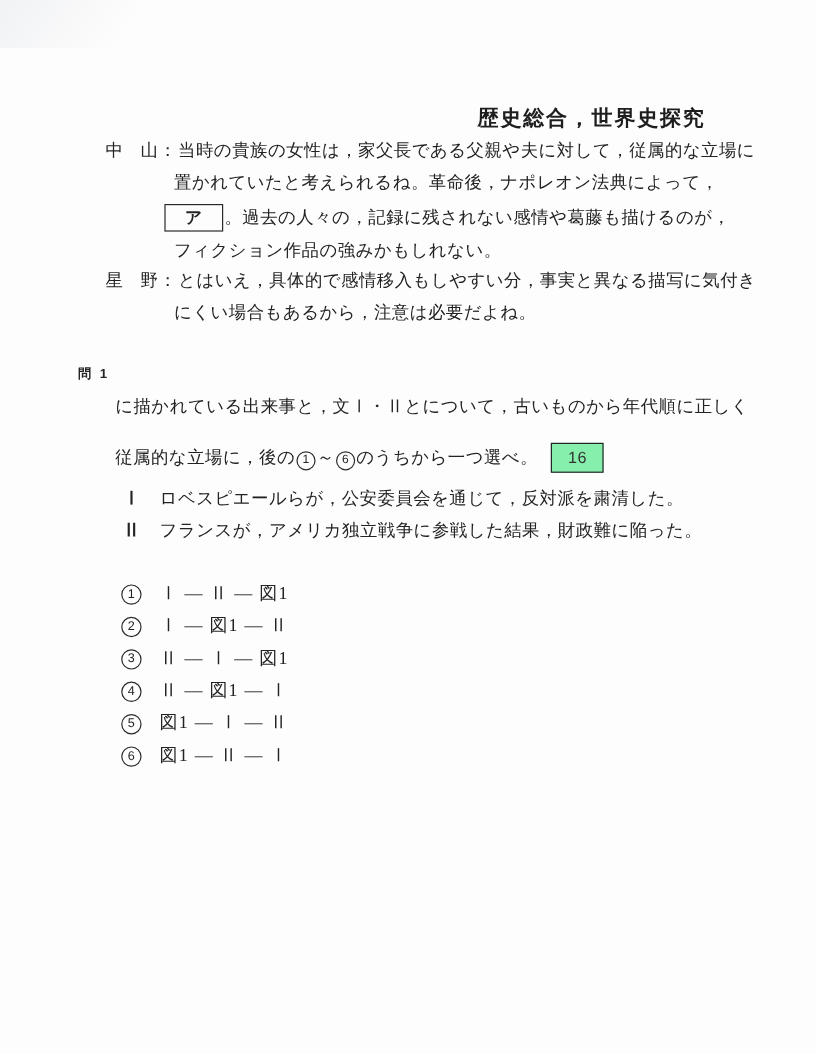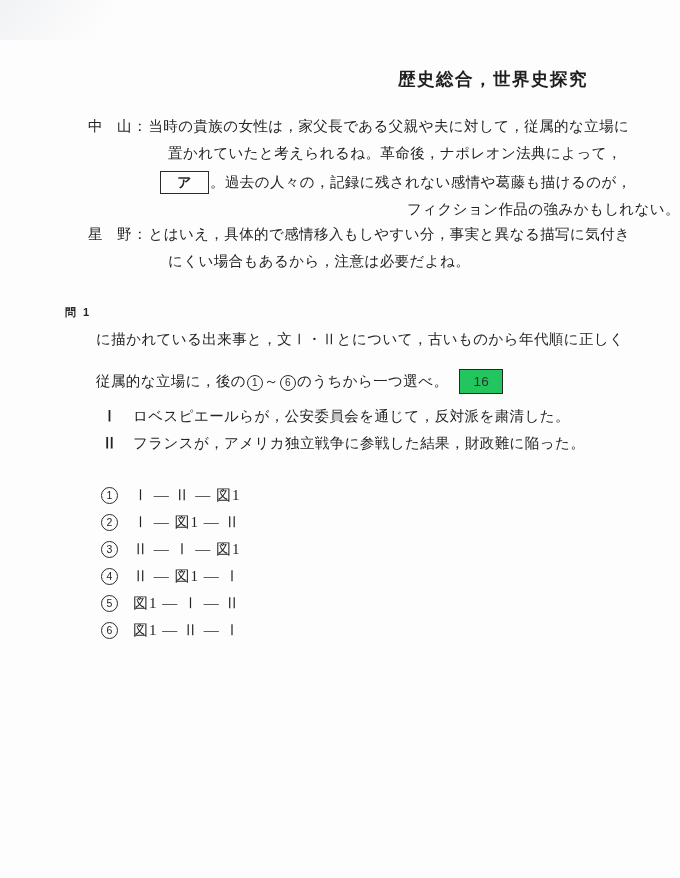--- a/index.html
+++ b/index.html
@@ -16,41 +16,41 @@
     background: #fdfdfd;
   }
   .scan-corner {
     position: absolute; top: 0; left: 0;
     width: 150px; height: 40px;
     background: linear-gradient(125deg, #f1f2f4 0%, rgba(253,253,253,0) 70%);
     border-radius: 0 0 60px 0;
   }
   .header {
     position: absolute;
-    top: 67px; right: 92px;
+    top: 86px; right: 92px;
     font-family: "Liberation Sans", sans-serif;
     font-weight: bold;
     font-size: 17.5px;
     letter-spacing: 1.5px;
     color: #1e1e1e;
   }
   .block { position: absolute; left: 0; width: 680px; }
   .row {
     display: flex;
     align-items: baseline;
     height: 27px;
     line-height: 27px;
     font-size: 14.5px;
     letter-spacing: 0.4px;
     white-space: nowrap;
   }
   
   .dialogue { top: 113px; }
   .d-first { padding-left: 88px; }
-  .d-cont  { padding-left: 145px; margin-left: 23px; }
+  .d-cont  { padding-left: 145px; }
   .speaker { letter-spacing: 0; }
   .colon { margin: 0 1px; }
   .a-box {
     display: inline-block;
     width: 47px; height: 21px;
     line-height: 21px;
     border: 1.6px solid #2a2a2a;
     text-align: center;
     font-family: "Liberation Sans", sans-serif;
     font-weight: bold;
@@ -88,21 +88,21 @@
     display: inline-block;
     width: 42px; height: 23px;
     line-height: 23px;
     border: 1.9px solid #262626;
     text-align: center;
     font-family: "Liberation Sans", sans-serif;
     font-size: 13.5px;
     color: #333;
     vertical-align: -6px;
     margin-left: 11px;
-    background: #22c55e;
+    background: #86efac;
     margin-top: 16px;
   }
   
   .statements { top: 403px; }
   .s-row { padding-left: 102px; }
   .numeral {
     display: inline-block;
     width: 31px;
     font-weight: bold;
     font-size: 15px;
@@ -141,21 +141,21 @@
         <span class="colon">：</span>
         <span>当時の貴族の女性は，家父長である父親や夫に対して，従属的な立場に</span>
     </div>
     <div class="row d-cont">
       <span>置かれていたと考えられるね。革命後，ナポレオン法典によって，</span>
     </div>
     <div class="row d-cont" style="padding-left:137px; height:30px; line-height:30px;">
       <span class="a-box">ア</span>
         <span>。過去の人々の，記録に残されない感情や葛藤も描けるのが，</span>
     </div>
-    <div class="row d-cont" style="height:24px; line-height:24px;justify-content:flex-end;">
+    <div class="row d-cont" style="height:24px; line-height:24px;">
       <span>フィクション作品の強みかもしれない。</span>
     </div>
     <div class="row d-first">
       <span class="speaker">星　野</span>
         <span class="colon">：</span>
         <span>とはいえ，具体的で感情移入もしやすい分，事実と異なる描写に気付き</span>
     </div>
     <div class="row d-cont">
       <span>にくい場合もあるから，注意は必要だよね。</span>
     </div>

